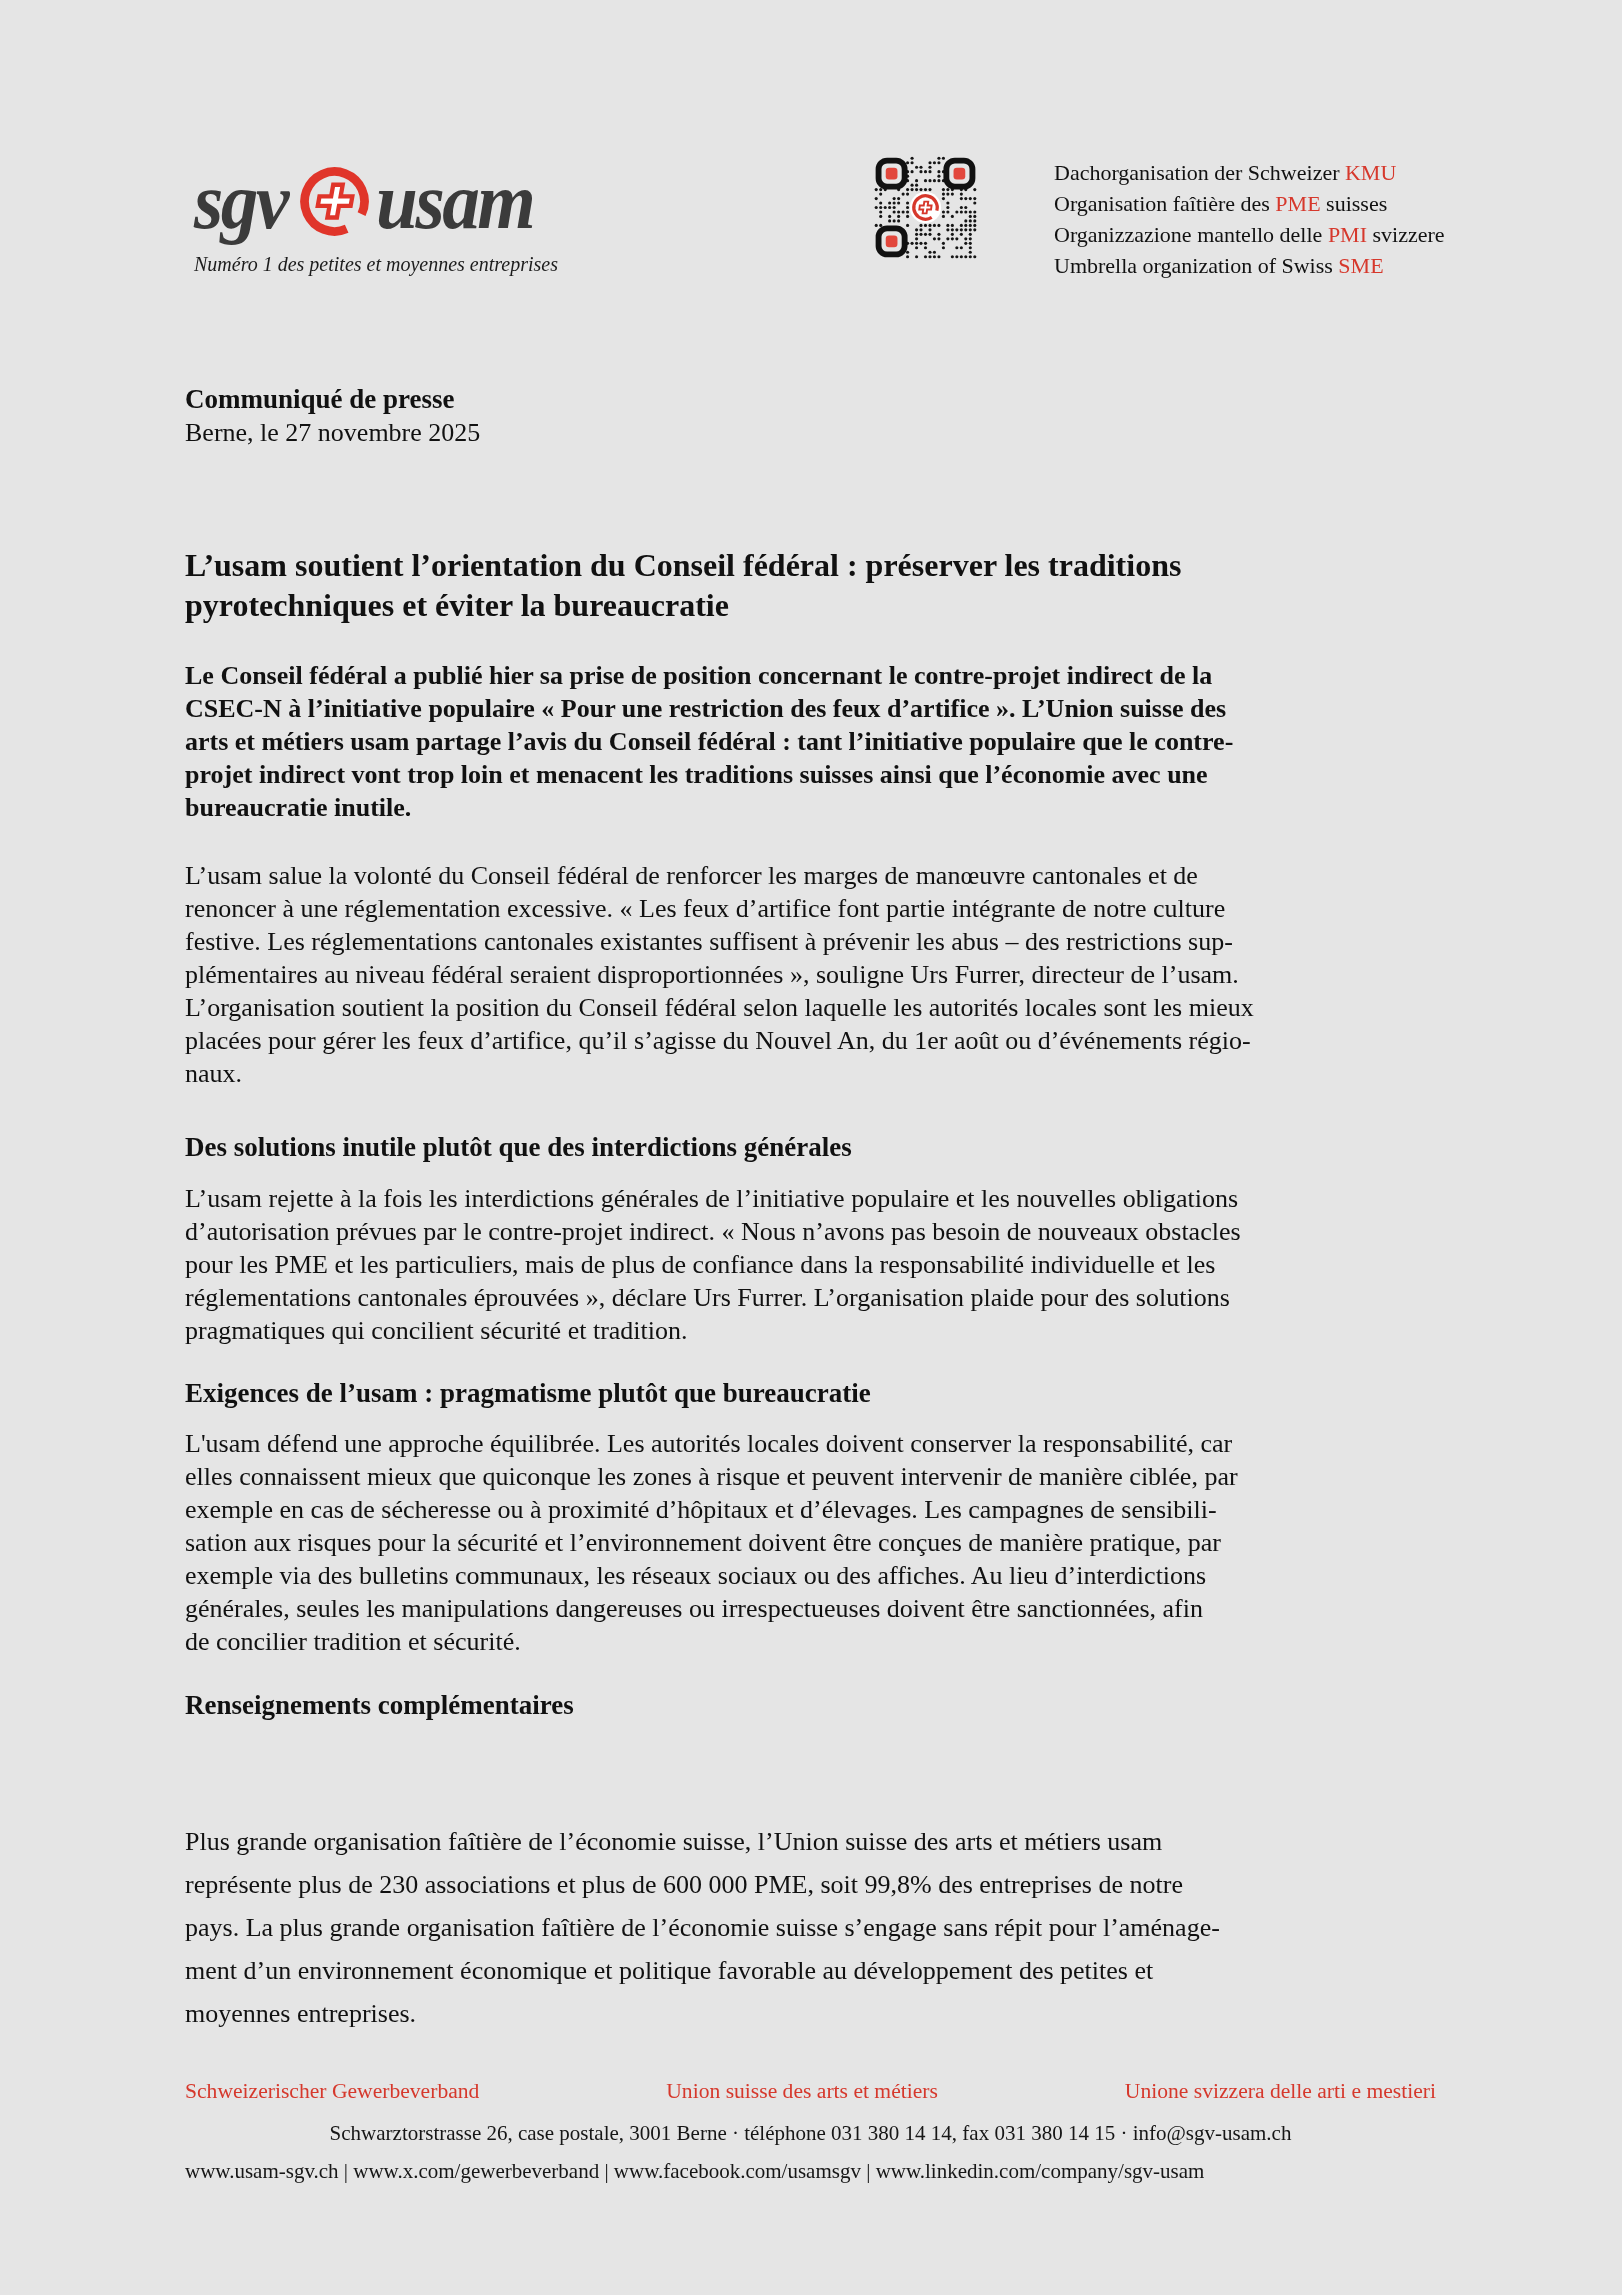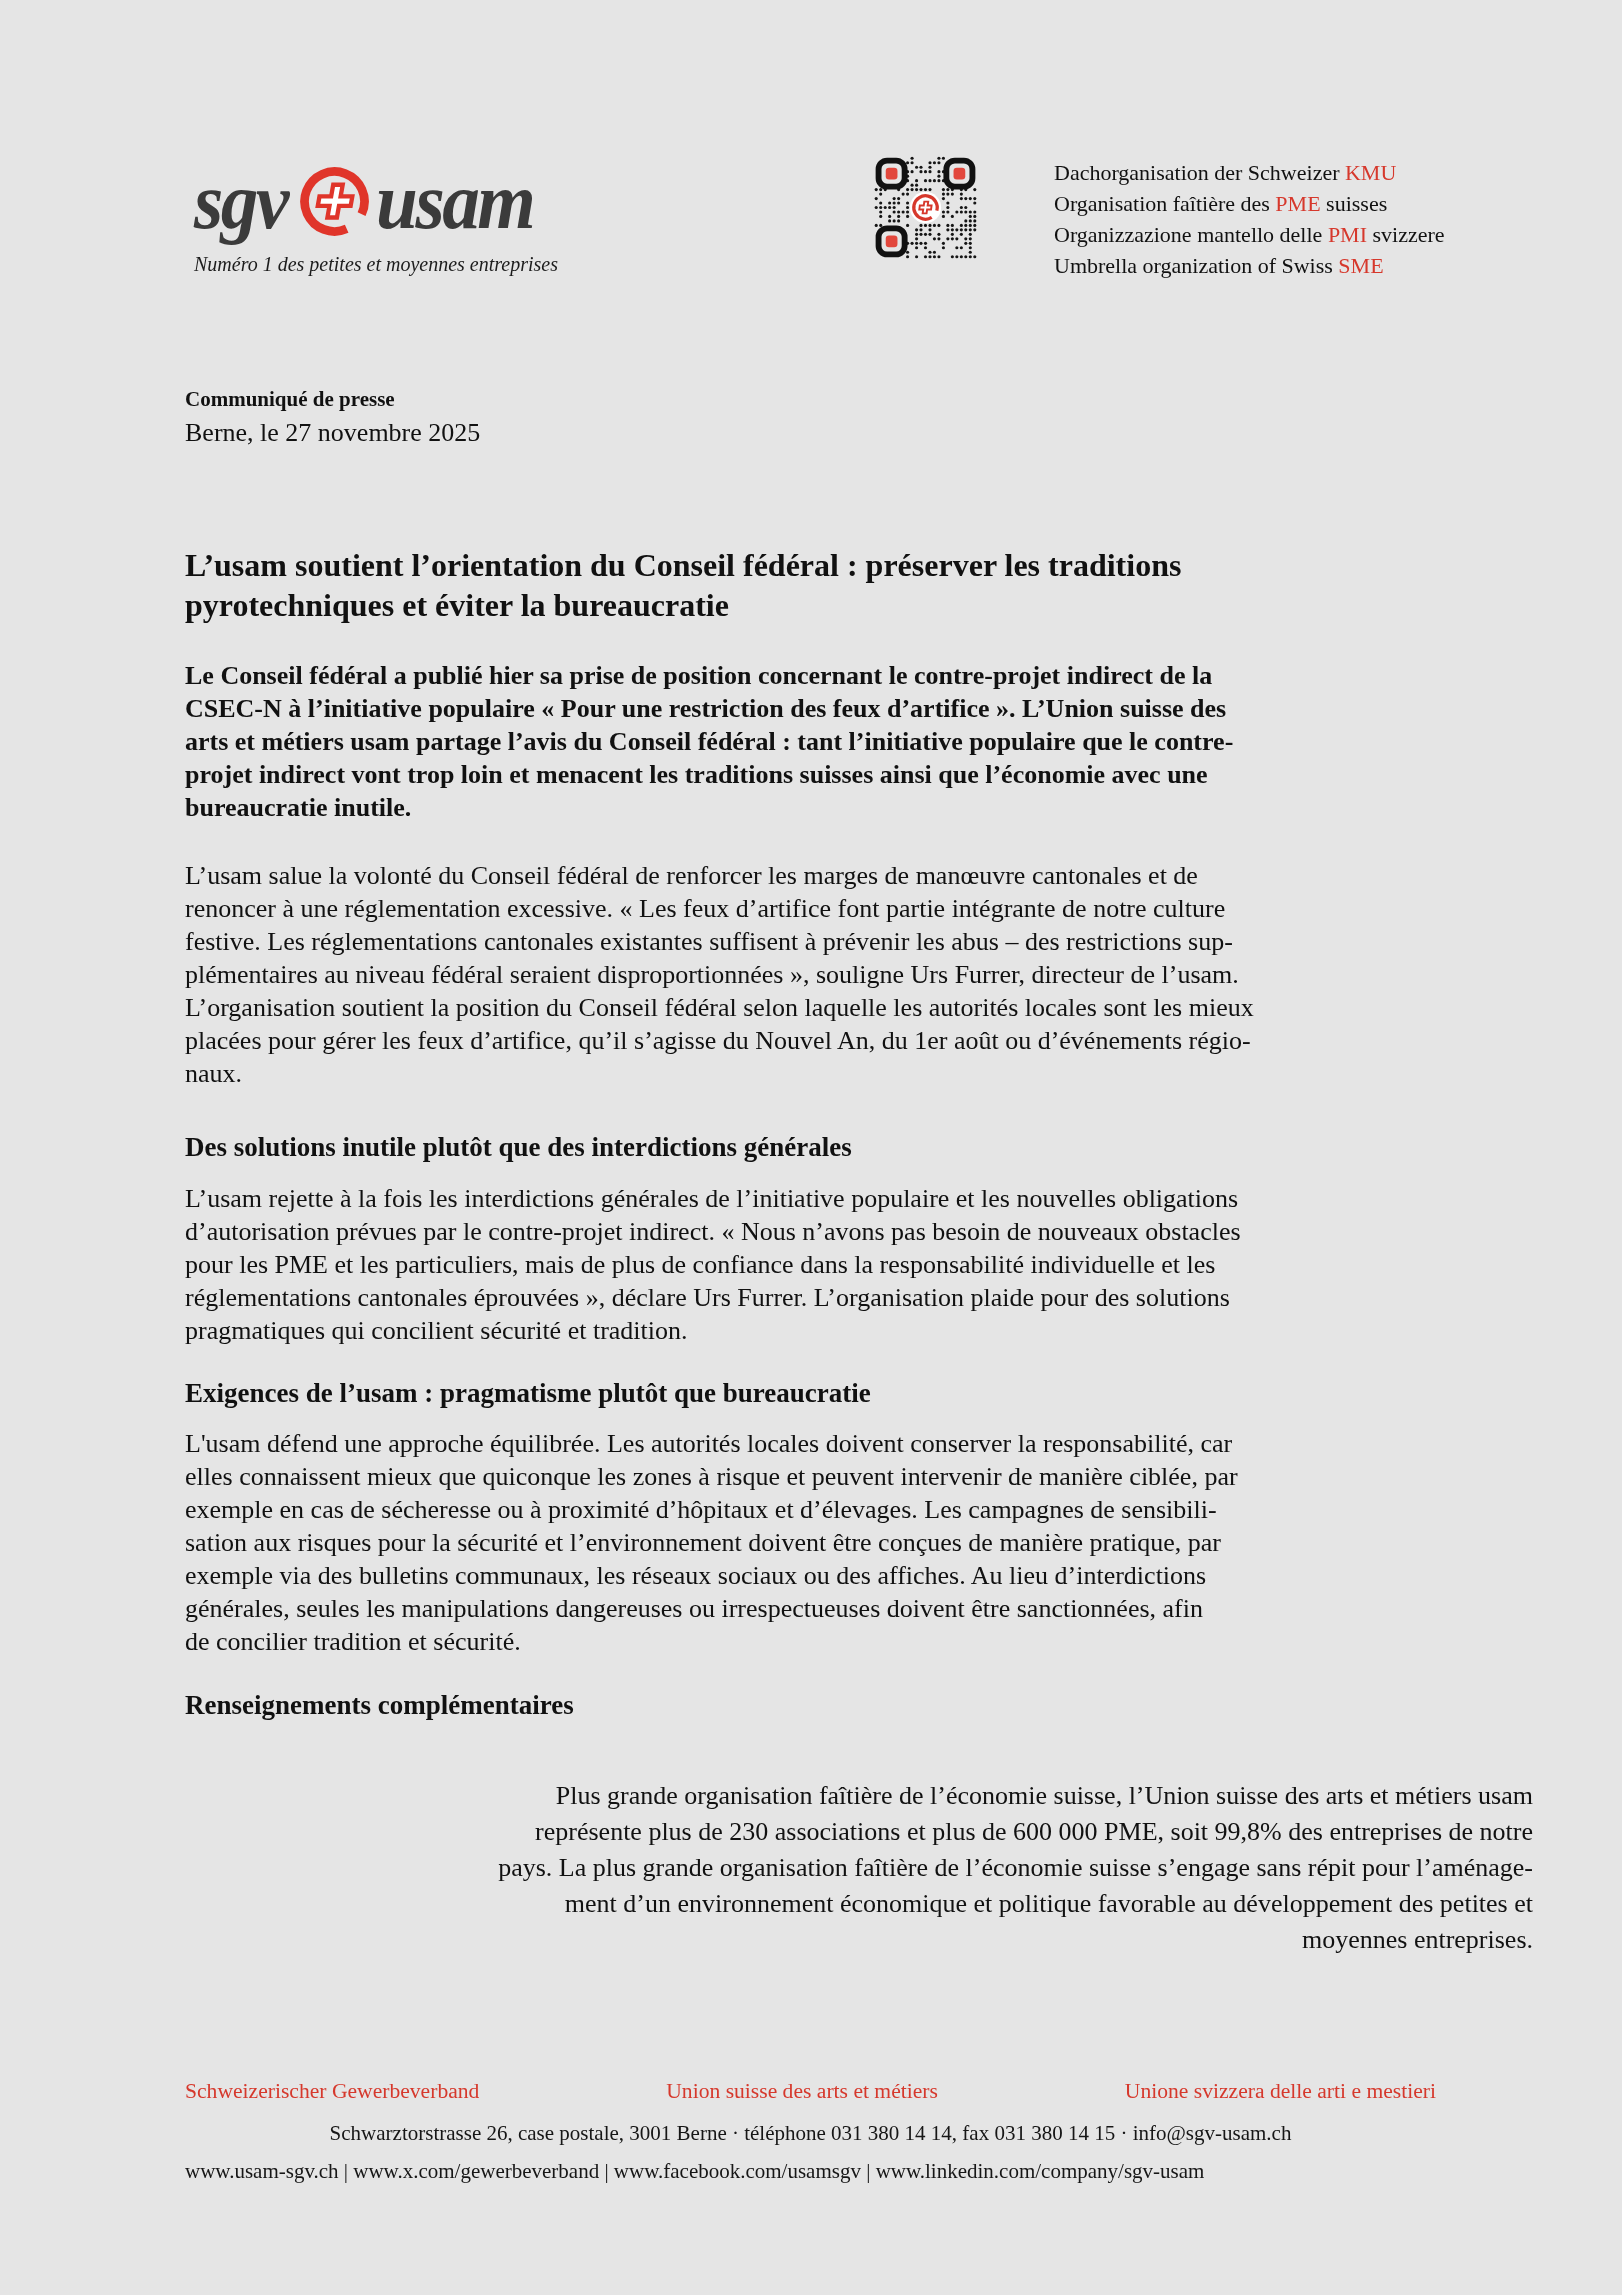--- a/index.html
+++ b/index.html
@@ -27,36 +27,36 @@
     letter-spacing:0px;white-space:nowrap;
   }
   .header-right{position:absolute;left:874px;top:156px;display:flex;align-items:flex-start;gap:48px;}
   .qr{width:103px;height:103px;flex:0 0 auto;}
   .org-lines{margin-left:29px;margin-top:1.3px;}
   .org-line{font-size:22px;line-height:31px;color:#111;white-space:nowrap;}
   .accent{color:#d6382c;}
   
   .content{position:absolute;left:185px;top:383px;width:1348px;}
   .lines{white-space:pre-line;}
-  .meta-doc{font-size:21px;font-weight:bold;line-height:33px;}
+  .meta-doc{font-size:27px;font-weight:bold;line-height:33px;}
   .meta-date{font-size:26px;line-height:33px;}
   .title{margin-top:96px;font-size:32px;font-weight:bold;line-height:40px;}
   .lead{margin-top:34px;font-size:26px;font-weight:bold;line-height:33px;}
   .para{font-size:26px;line-height:33px;}
   .p1{margin-top:35px;}
   .h-sub{font-size:27px;font-weight:bold;line-height:33px;}
   .h1m{margin-top:41px;}
   .p2{margin-top:18.3px;}
   .h2m{margin-top:29.4px;}
   .p3{margin-top:17.7px;}
   .h-contact{margin-top:31px;font-size:27px;font-weight:bold;line-height:33px;}
   .contact-line{margin-top:0;font-size:26px;line-height:33px;}
   .contact-wrap{margin-top:16.4px;}
   .bold{font-weight:bold;}
-  .boiler{margin-top:56px;font-size:26px;line-height:36px;text-align:right;}
+  .boiler{margin-top:98px;font-size:26px;line-height:43px;}
   
   .footer{position:absolute;left:185px;top:2080px;width:1251px;}
   .footer-orgs{display:flex;justify-content:space-between;color:#d6382c;font-size:21.6px;line-height:23.6px;}
   .footer-address{margin-top:17.7px;text-align:center;font-size:21px;color:#161616;}
   .footer-web{margin-top:13px;font-size:21px;color:#161616;}
 </style>
 </head>
 <body>
 
 <div class="page">

